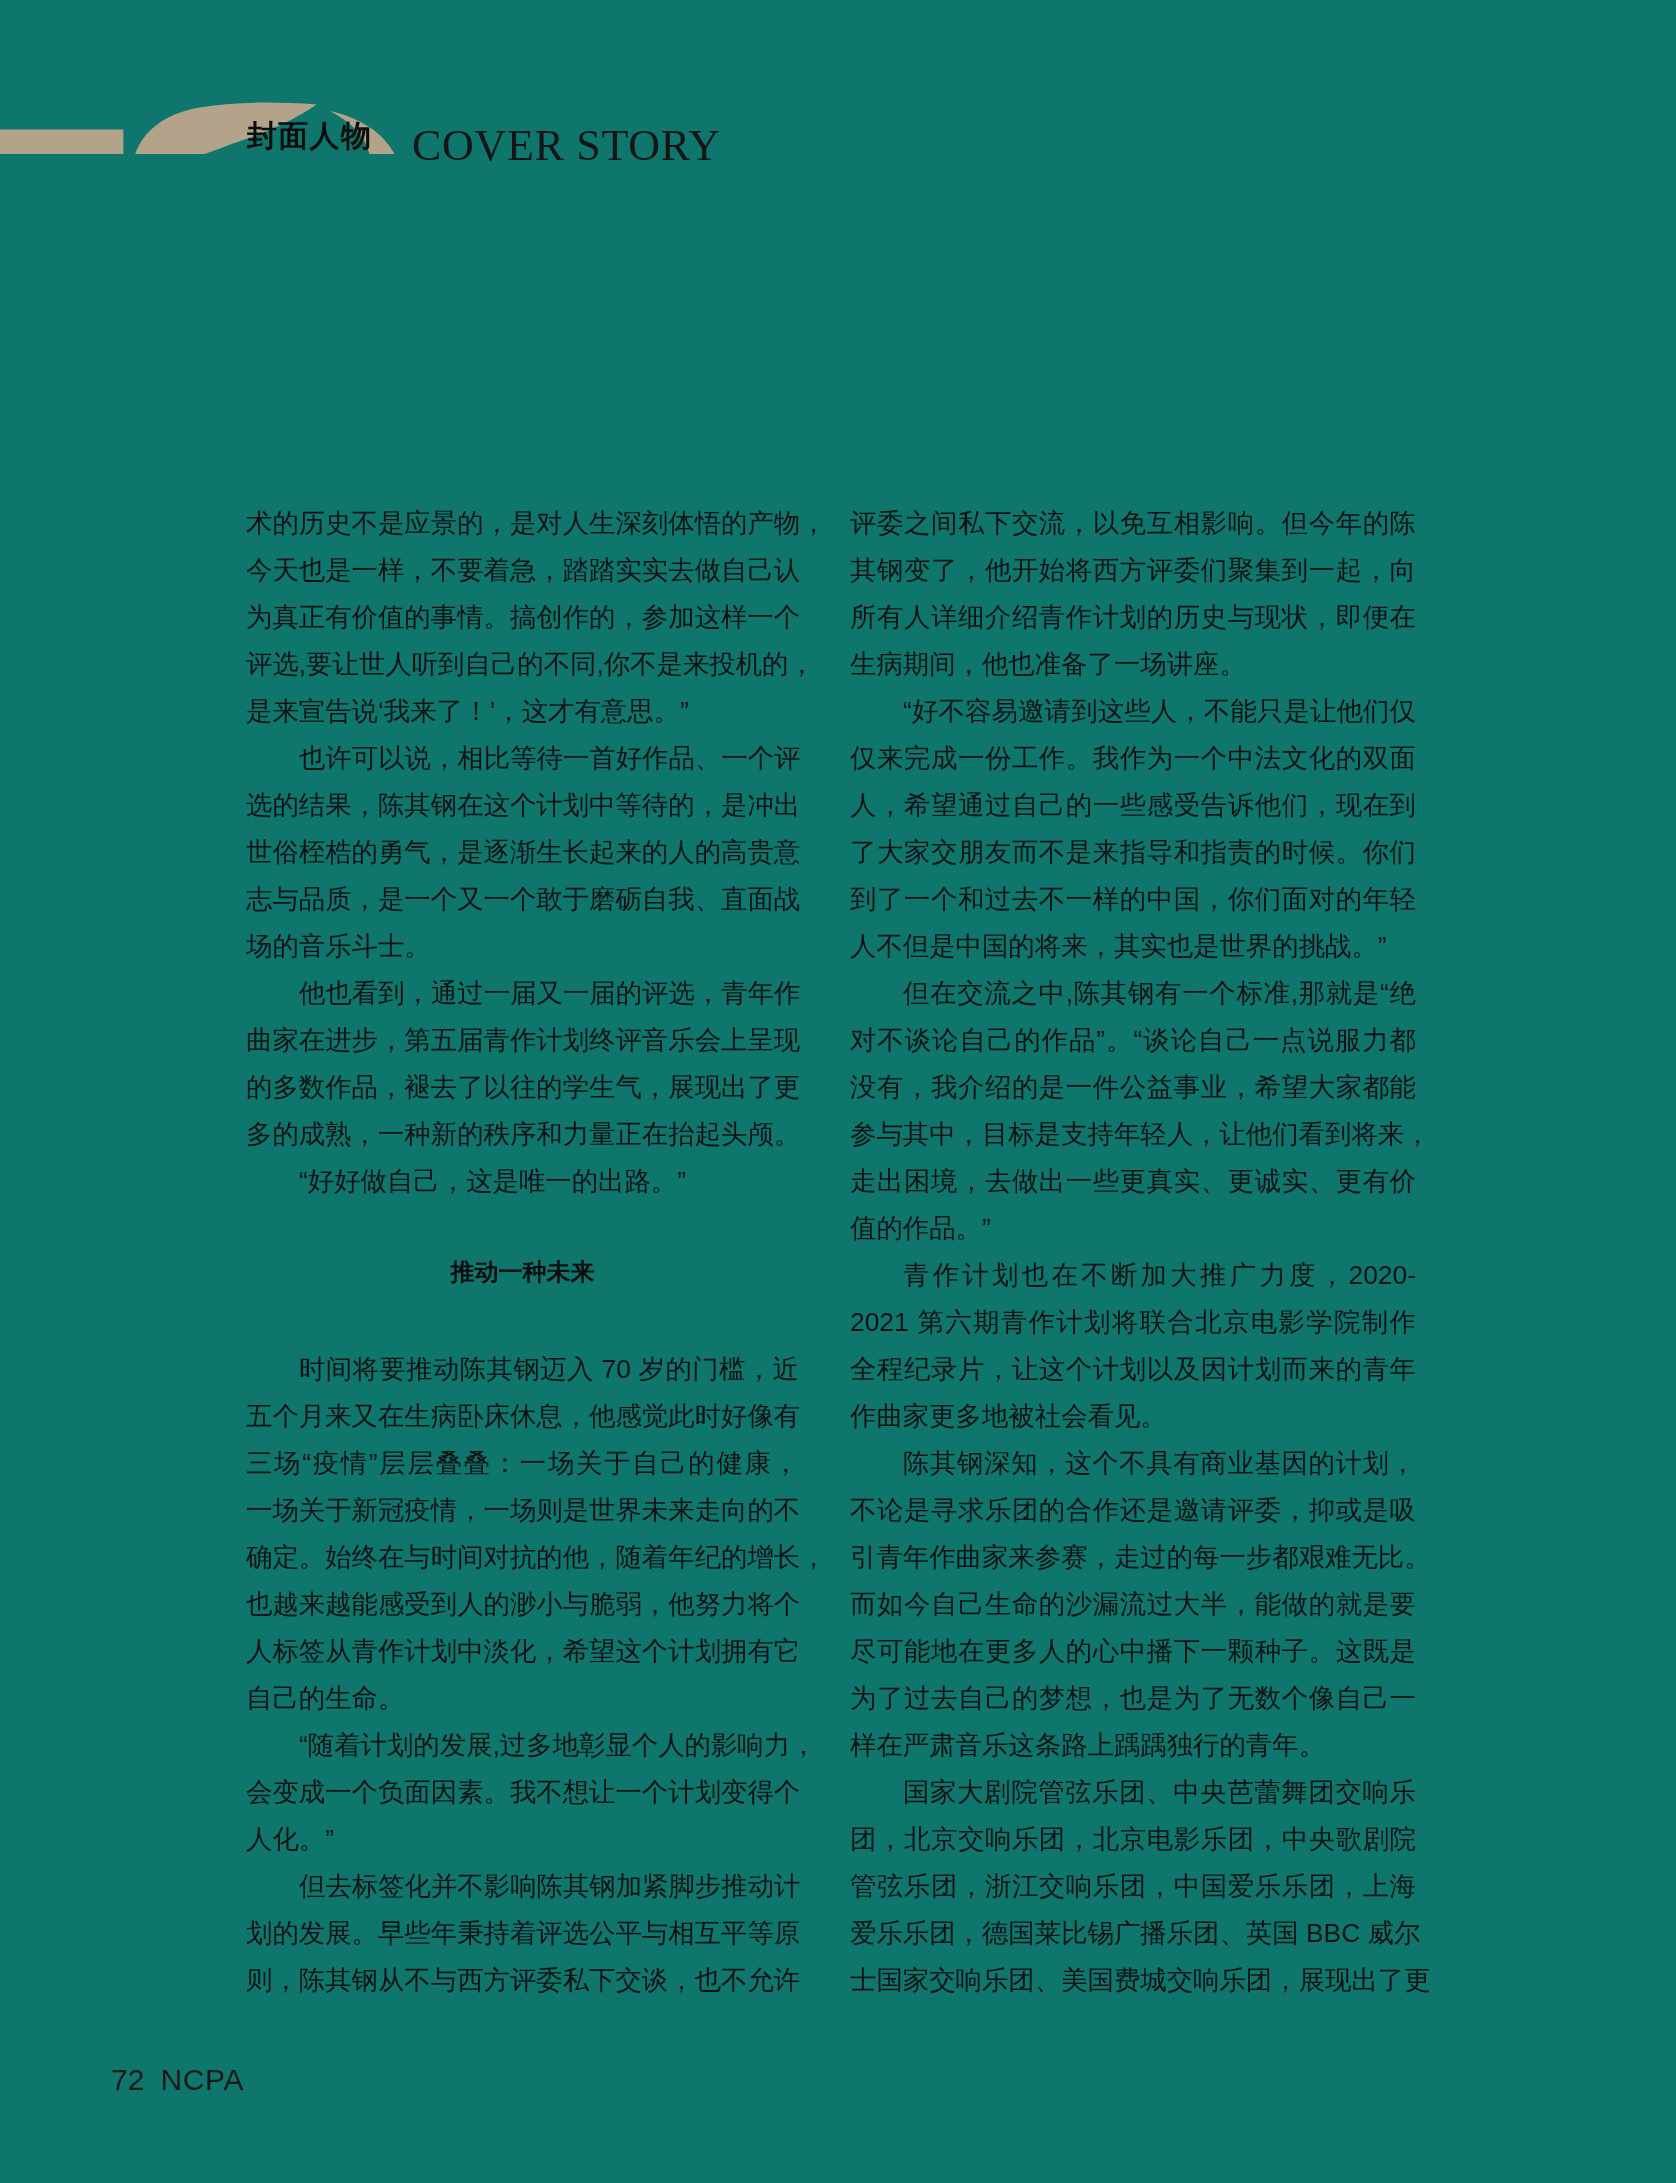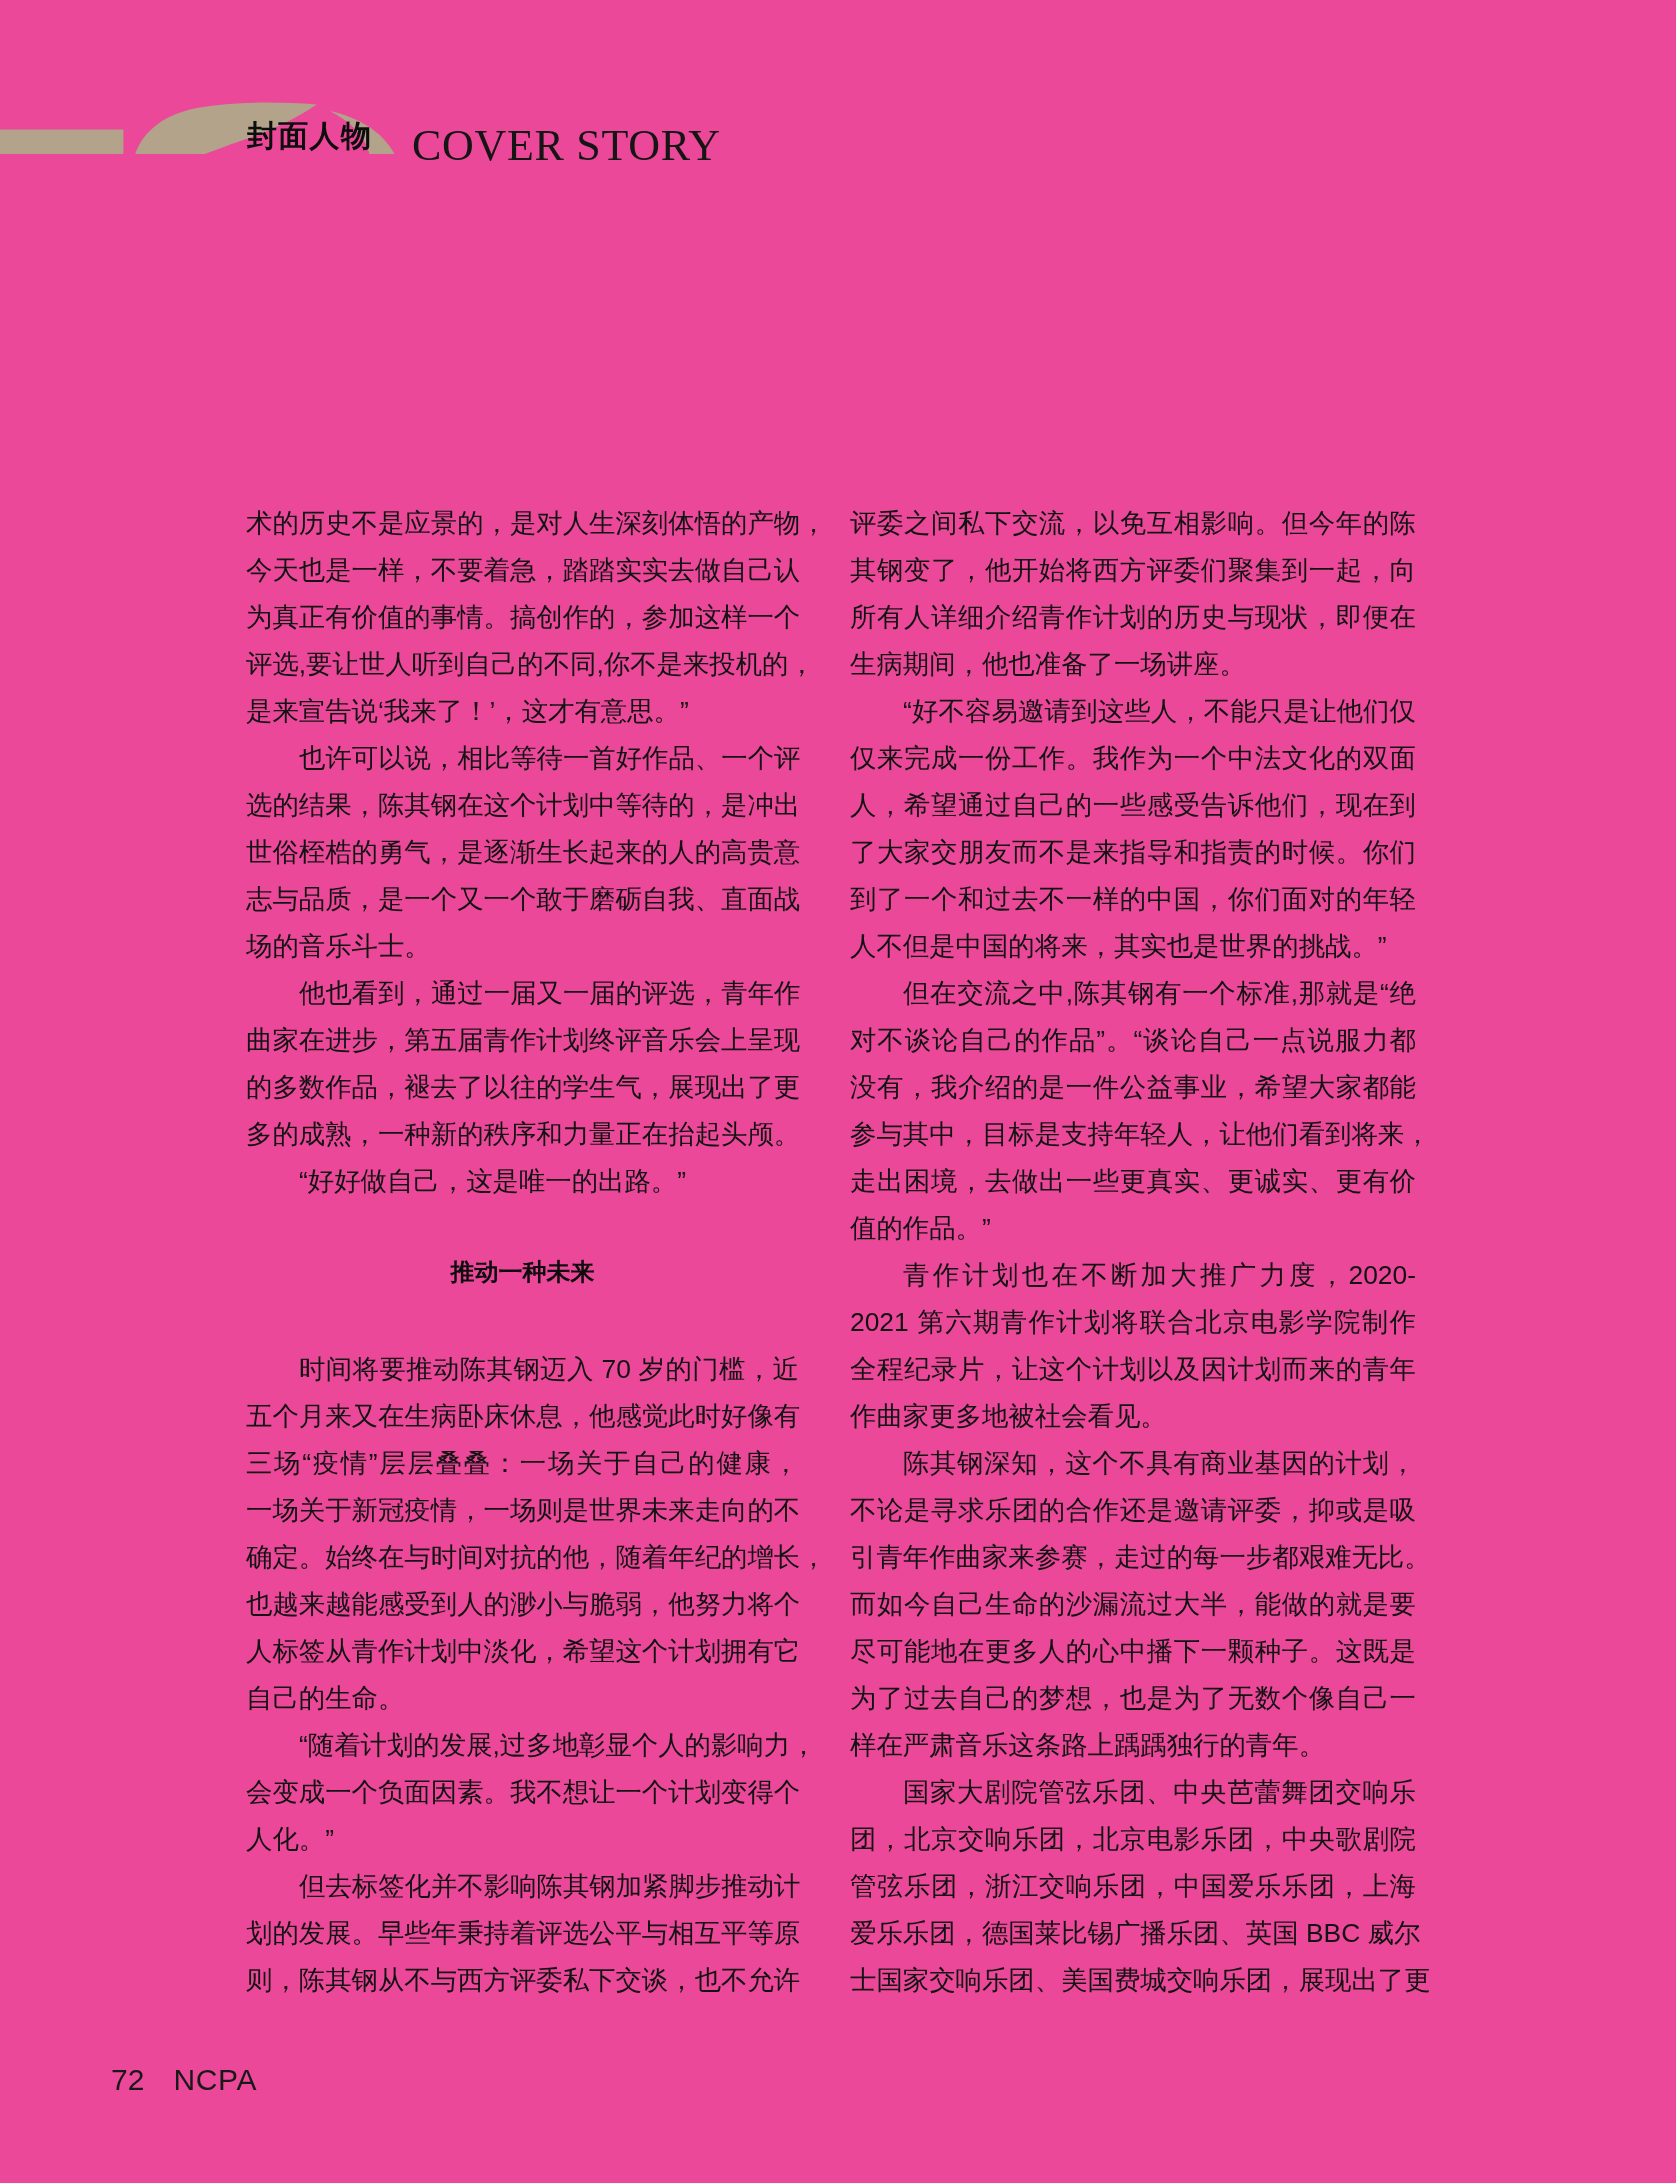--- a/index.html
+++ b/index.html
@@ -1,19 +1,19 @@
 <!DOCTYPE html>
 <html lang="zh" style="font-size:10.6px"><head>
 <meta charset="utf-8">
 <style>
   html,body{margin:0;padding:0;background:#888;}
   .page{
     position:relative;
     width:1676px;height:2183px;
-    background:#ec4899;
+    background:#0f766e;
     font-family:"Liberation Sans","DejaVu Sans",sans-serif;
     color:#131313;
     overflow:hidden;
   }
   
   .header-graphic{position:absolute;left:0;top:0;width:673px;height:172px;}
   .cn-title{
     position:absolute;left:247px;top:121px;
     font-size:30px;font-weight:bold;letter-spacing:1.3px;
     color:#0d0d0d;line-height:1;white-space:nowrap;
@@ -39,21 +39,21 @@
   .heading{
     height:141px;box-sizing:border-box;padding-top:49px;
     font-size:24px;font-weight:bold;line-height:36px;
     color:#0d0d0d;text-align:center;
   }
   
   .footer{
     position:absolute;left:111px;top:2065px;
     font-size:30px;color:#191919;line-height:1;white-space:nowrap;
   }
-  .footer .mag{margin-left:29px;letter-spacing:0.7px;}
+  .footer .mag{margin-left:16px;letter-spacing:0.7px;}
 </style>
 </head>
 <body>
 
 <div class="page">
 
   <svg class="header-graphic" viewBox="0 0 1020 260" xmlns="http://www.w3.org/2000/svg" aria-hidden="true">
     <rect x="0" y="196" width="187" height="37" fill="#b2a38a"></rect>
     <path d="M 205,233 C 218,196 252,172 300,163 C 355,153 420,154 480,158 C 450,178 415,196 380,208 C 355,216 330,226 310,233 Z" fill="#b2a38a"></path>
     <path d="M 500,168 C 545,178 580,200 598,233 L 560,233 C 552,202 528,183 500,168 Z" fill="#b2a38a"></path>

